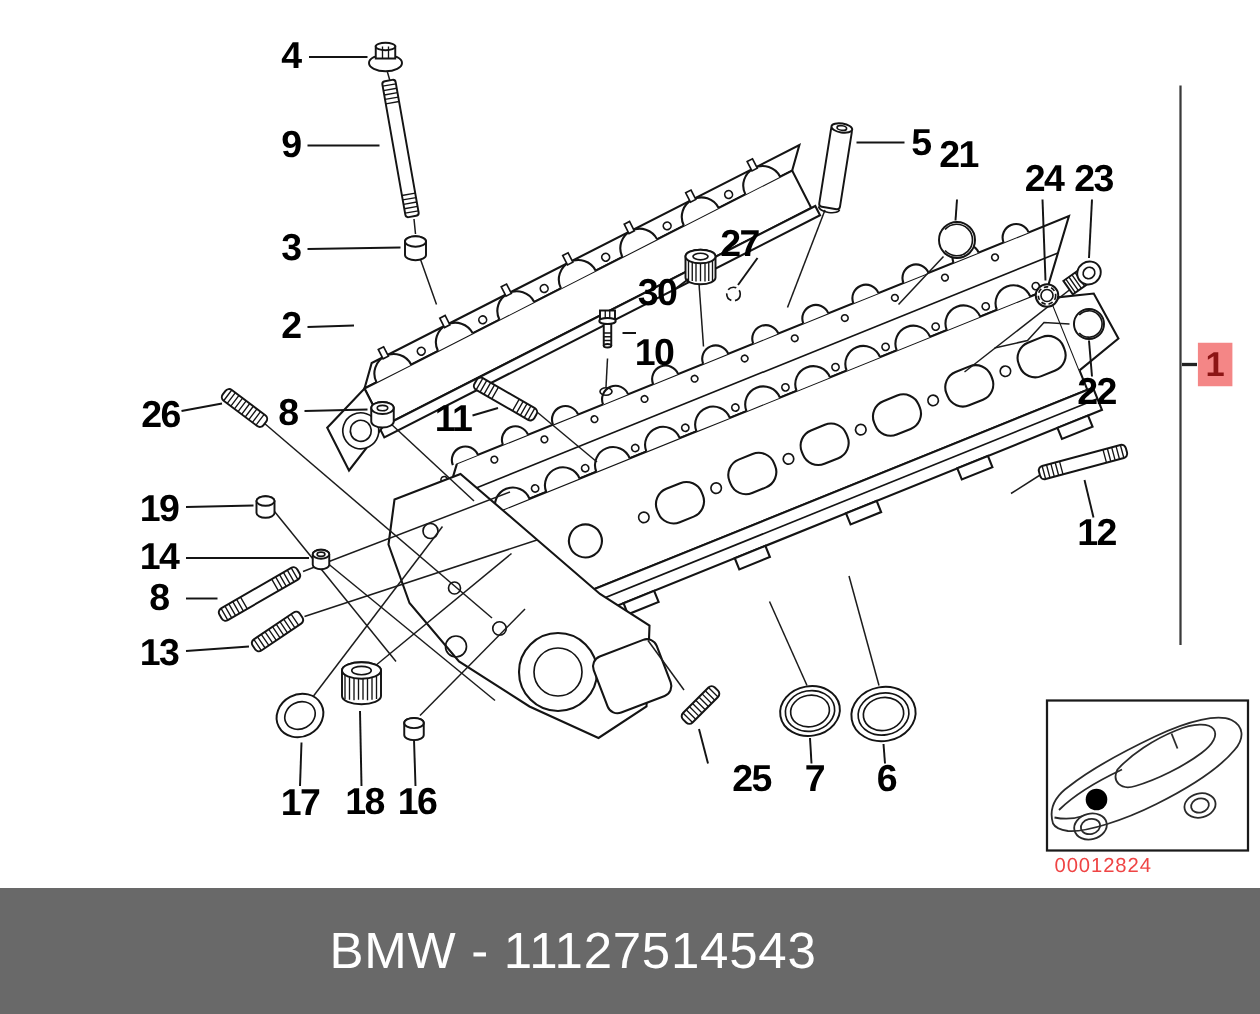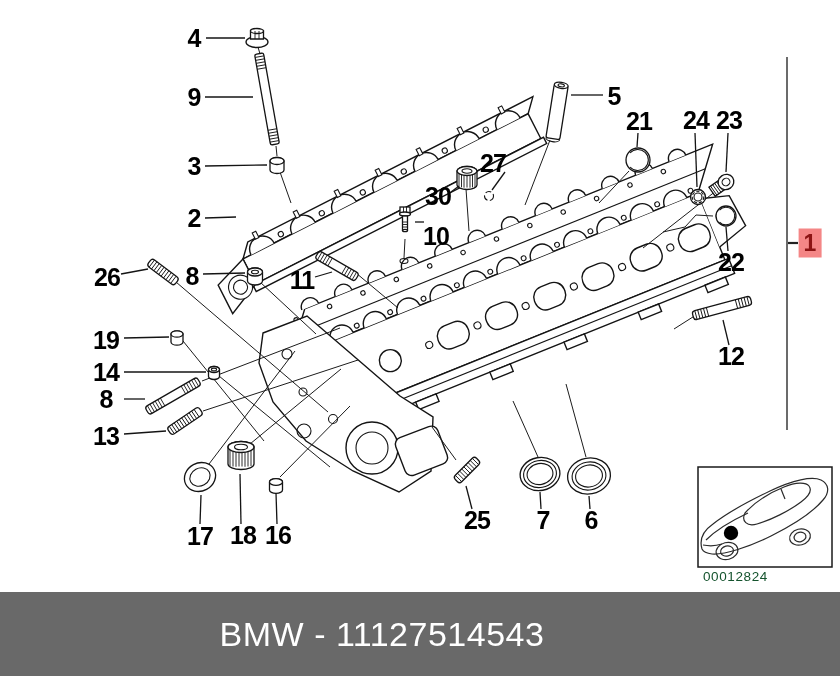--- a/index.html
+++ b/index.html
@@ -12,21 +12,21 @@
   .ld{fill:none;stroke:#141414;stroke-width:1.3;}
   .thin{fill:none;stroke:#1c1c1c;stroke-width:1;}
   .sb{fill:#ffffff;stroke:#141414;stroke-width:1.3;}
   .th{fill:none;stroke:#141414;stroke-width:0.9;}
   .boxln{fill:#ffffff;stroke:#1a1a1a;stroke-width:1.5;}
   .carln{fill:none;stroke:#2a2a2a;stroke-width:1.2;}
   .callout{position:absolute;transform:translate(-50%,-50%);font-weight:700;font-size:25px;
            line-height:1;color:#000;letter-spacing:-1px;white-space:nowrap;}
   .callout.hl{background:#f48686;color:#8c1414;font-size:23px;letter-spacing:0;
               padding:3px 5px;}
-  .thumb-code{position:absolute;left:703px;top:569px;font-size:13.5px;color:#14532d;
+  .thumb-code{position:absolute;left:703px;top:569px;font-size:13.5px;color:#ef4444;
               letter-spacing:0.6px;font-weight:400;}
   .banner{position:absolute;left:0;top:592px;width:840px;height:84px;background:#696969;
           display:flex;align-items:center;justify-content:center;}
   .banner-inner{display:flex;gap:38px;transform:translateX(-38px);color:#ffffff;
                 font-size:34px;font-weight:400;letter-spacing:0.5px;white-space:nowrap;}
 </style>
 </head>
 <body>
 
 <div class="stage">
@@ -343,33 +343,33 @@
   <div class="callout" style="left:194px;top:97px">9</div>
   <div class="callout" style="left:194px;top:166px">3</div>
   <div class="callout" style="left:194px;top:218px">2</div>
   <div class="callout" style="left:107px;top:277px">26</div>
   <div class="callout" style="left:192px;top:276px">8</div>
   <div class="callout" style="left:302px;top:280px">11</div>
   <div class="callout" style="left:436px;top:236px">10</div>
   <div class="callout" style="left:438px;top:196px">30</div>
   <div class="callout" style="left:493px;top:163px">27</div>
   <div class="callout" style="left:614px;top:96px">5</div>
-  <div class="callout" style="left:639px;top:121px">21</div>
+  <div class="callout" style="left:639px;top:104px">21</div>
   <div class="callout" style="left:696px;top:120px">24</div>
   <div class="callout" style="left:729px;top:120px">23</div>
   <div class="callout" style="left:731px;top:262px">22</div>
   <div class="callout" style="left:731px;top:356px">12</div>
   <div class="callout" style="left:106px;top:340px">19</div>
   <div class="callout" style="left:106px;top:372px">14</div>
   <div class="callout" style="left:106px;top:399px">8</div>
   <div class="callout" style="left:106px;top:436px">13</div>
   <div class="callout" style="left:200px;top:536px">17</div>
   <div class="callout" style="left:243px;top:535px">18</div>
   <div class="callout" style="left:278px;top:535px">16</div>
-  <div class="callout" style="left:477px;top:520px">25</div>
+  <div class="callout" style="left:501px;top:520px">25</div>
   <div class="callout" style="left:543px;top:520px">7</div>
   <div class="callout" style="left:591px;top:520px">6</div>
   <div class="callout hl" style="left:810px;top:243px">1</div>
 
   <div class="thumb-code">00012824</div>
 
   <div class="banner">
     <div class="banner-inner">
       <span>BMW - 11127514543</span>
     </div>

